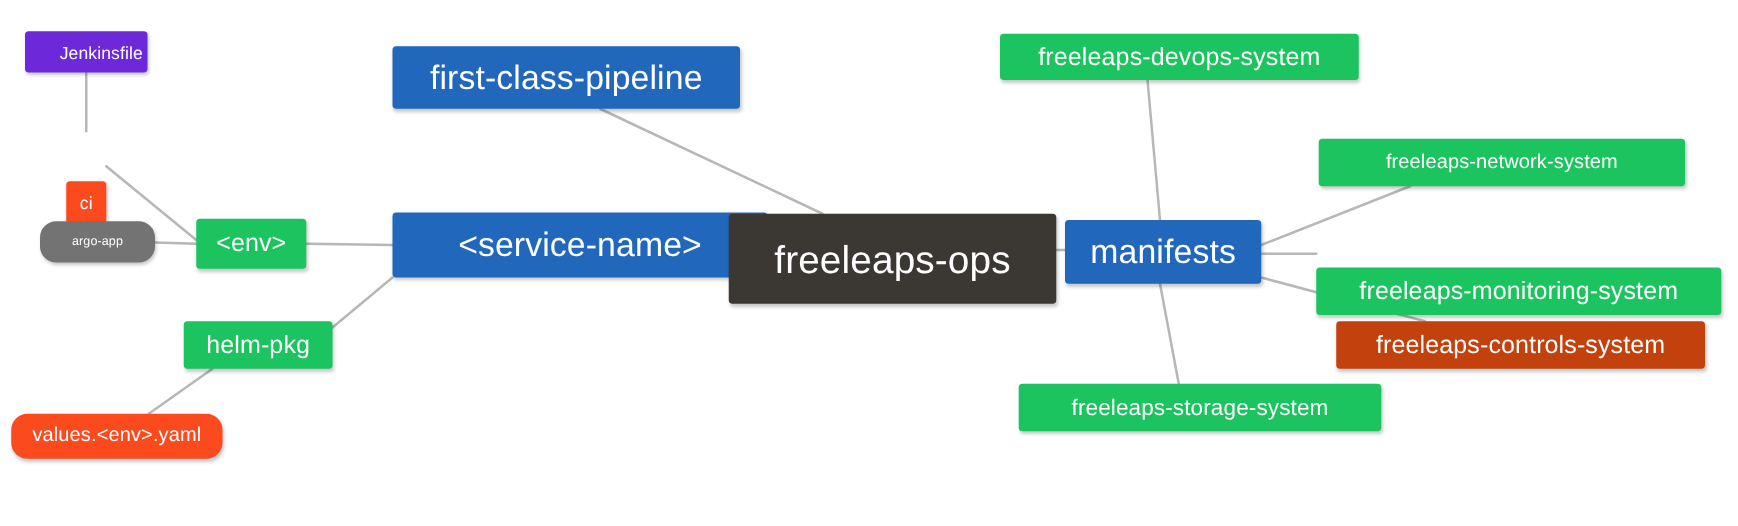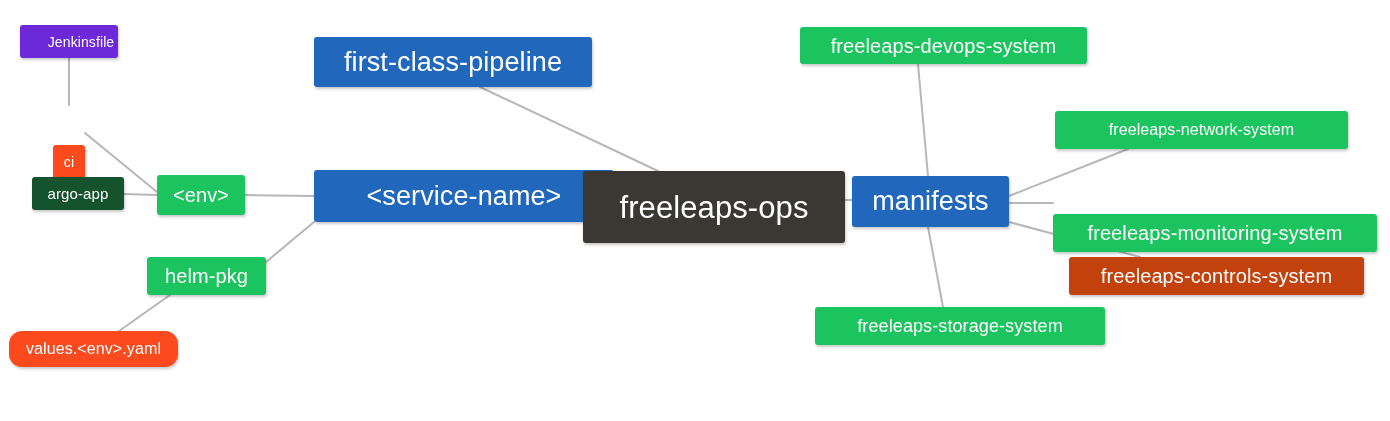--- a/index.html
+++ b/index.html
@@ -67,21 +67,21 @@
       <line x1="1009" y1="222" x2="1140" y2="257" stroke="#b7b7b7" stroke-width="2" stroke-linecap="round"></line>
       <line x1="928" y1="227" x2="943" y2="307" stroke="#b7b7b7" stroke-width="2" stroke-linecap="round"></line>
     </svg>
   <div id="nodes">
       <div class="node" style="left: 20px; top: 25px; width: 98px; height: 33px; background: #6d28d9; font-size: 14px; padding-left: 24px;">
         <span class="node-label">Jenkinsfile</span>
       </div>
       <div class="node" style="left: 53px; top: 105px; width: 32px; height: 34px; background: rgb(251, 74, 30); font-size: 14px; margin-top: 40px;">
         <span class="node-label">ci</span>
       </div>
-      <div class="node" style="left: 32px; top: 177px; width: 92px; height: 33px; background: #14532d; font-size: 15px;">
+      <div class="node" style="left: 32px; top: 177px; width: 92px; height: 33px; background: #737373; font-size: 10px; border-radius: 13px;">
         <span class="node-label">argo-app</span>
       </div>
       <div class="node" style="left: 157px; top: 175px; width: 88px; height: 40px; background: rgb(27, 196, 94); font-size: 20px;">
         <span class="node-label">&lt;env&gt;</span>
       </div>
       <div class="node" style="left: 147px; top: 257px; width: 119px; height: 38px; background: rgb(27, 196, 94); font-size: 20px;">
         <span class="node-label">helm-pkg</span>
       </div>
       <div class="node" style="left: 9px; top: 331px; width: 169px; height: 36px; background: rgb(251, 74, 30); font-size: 16px; border-radius: 13px;">
         <span class="node-label">values.&lt;env&gt;.yaml</span>

